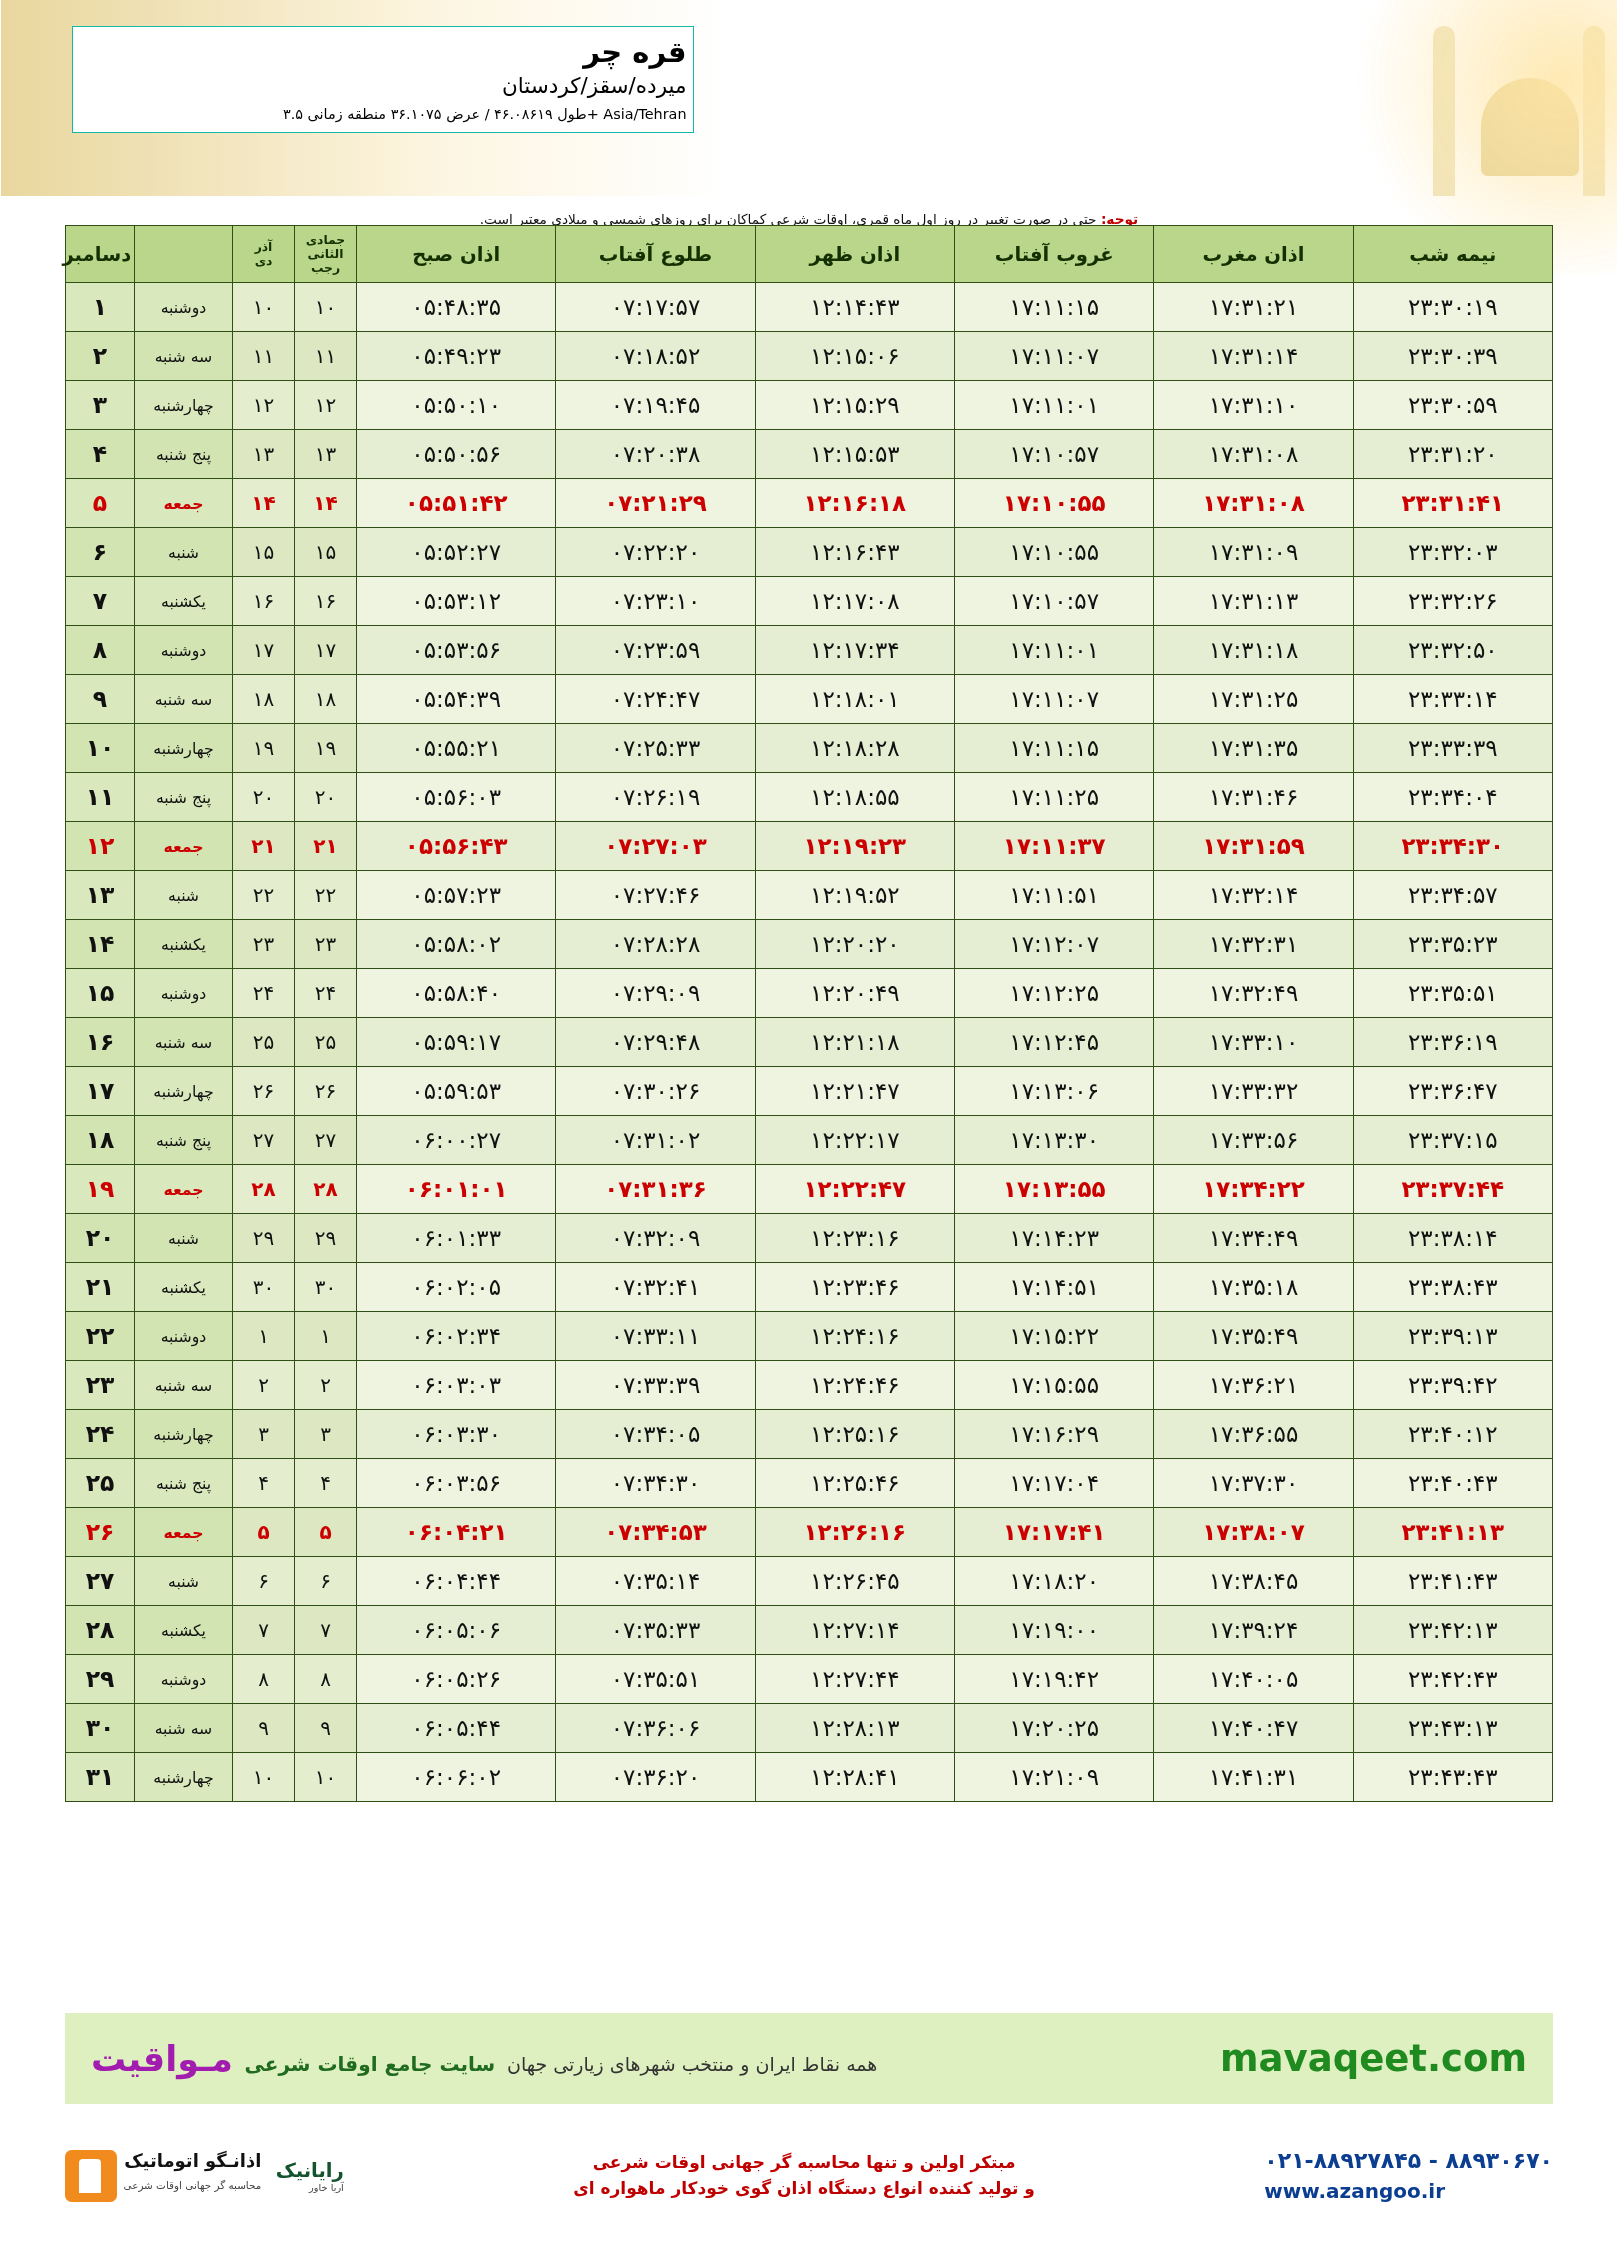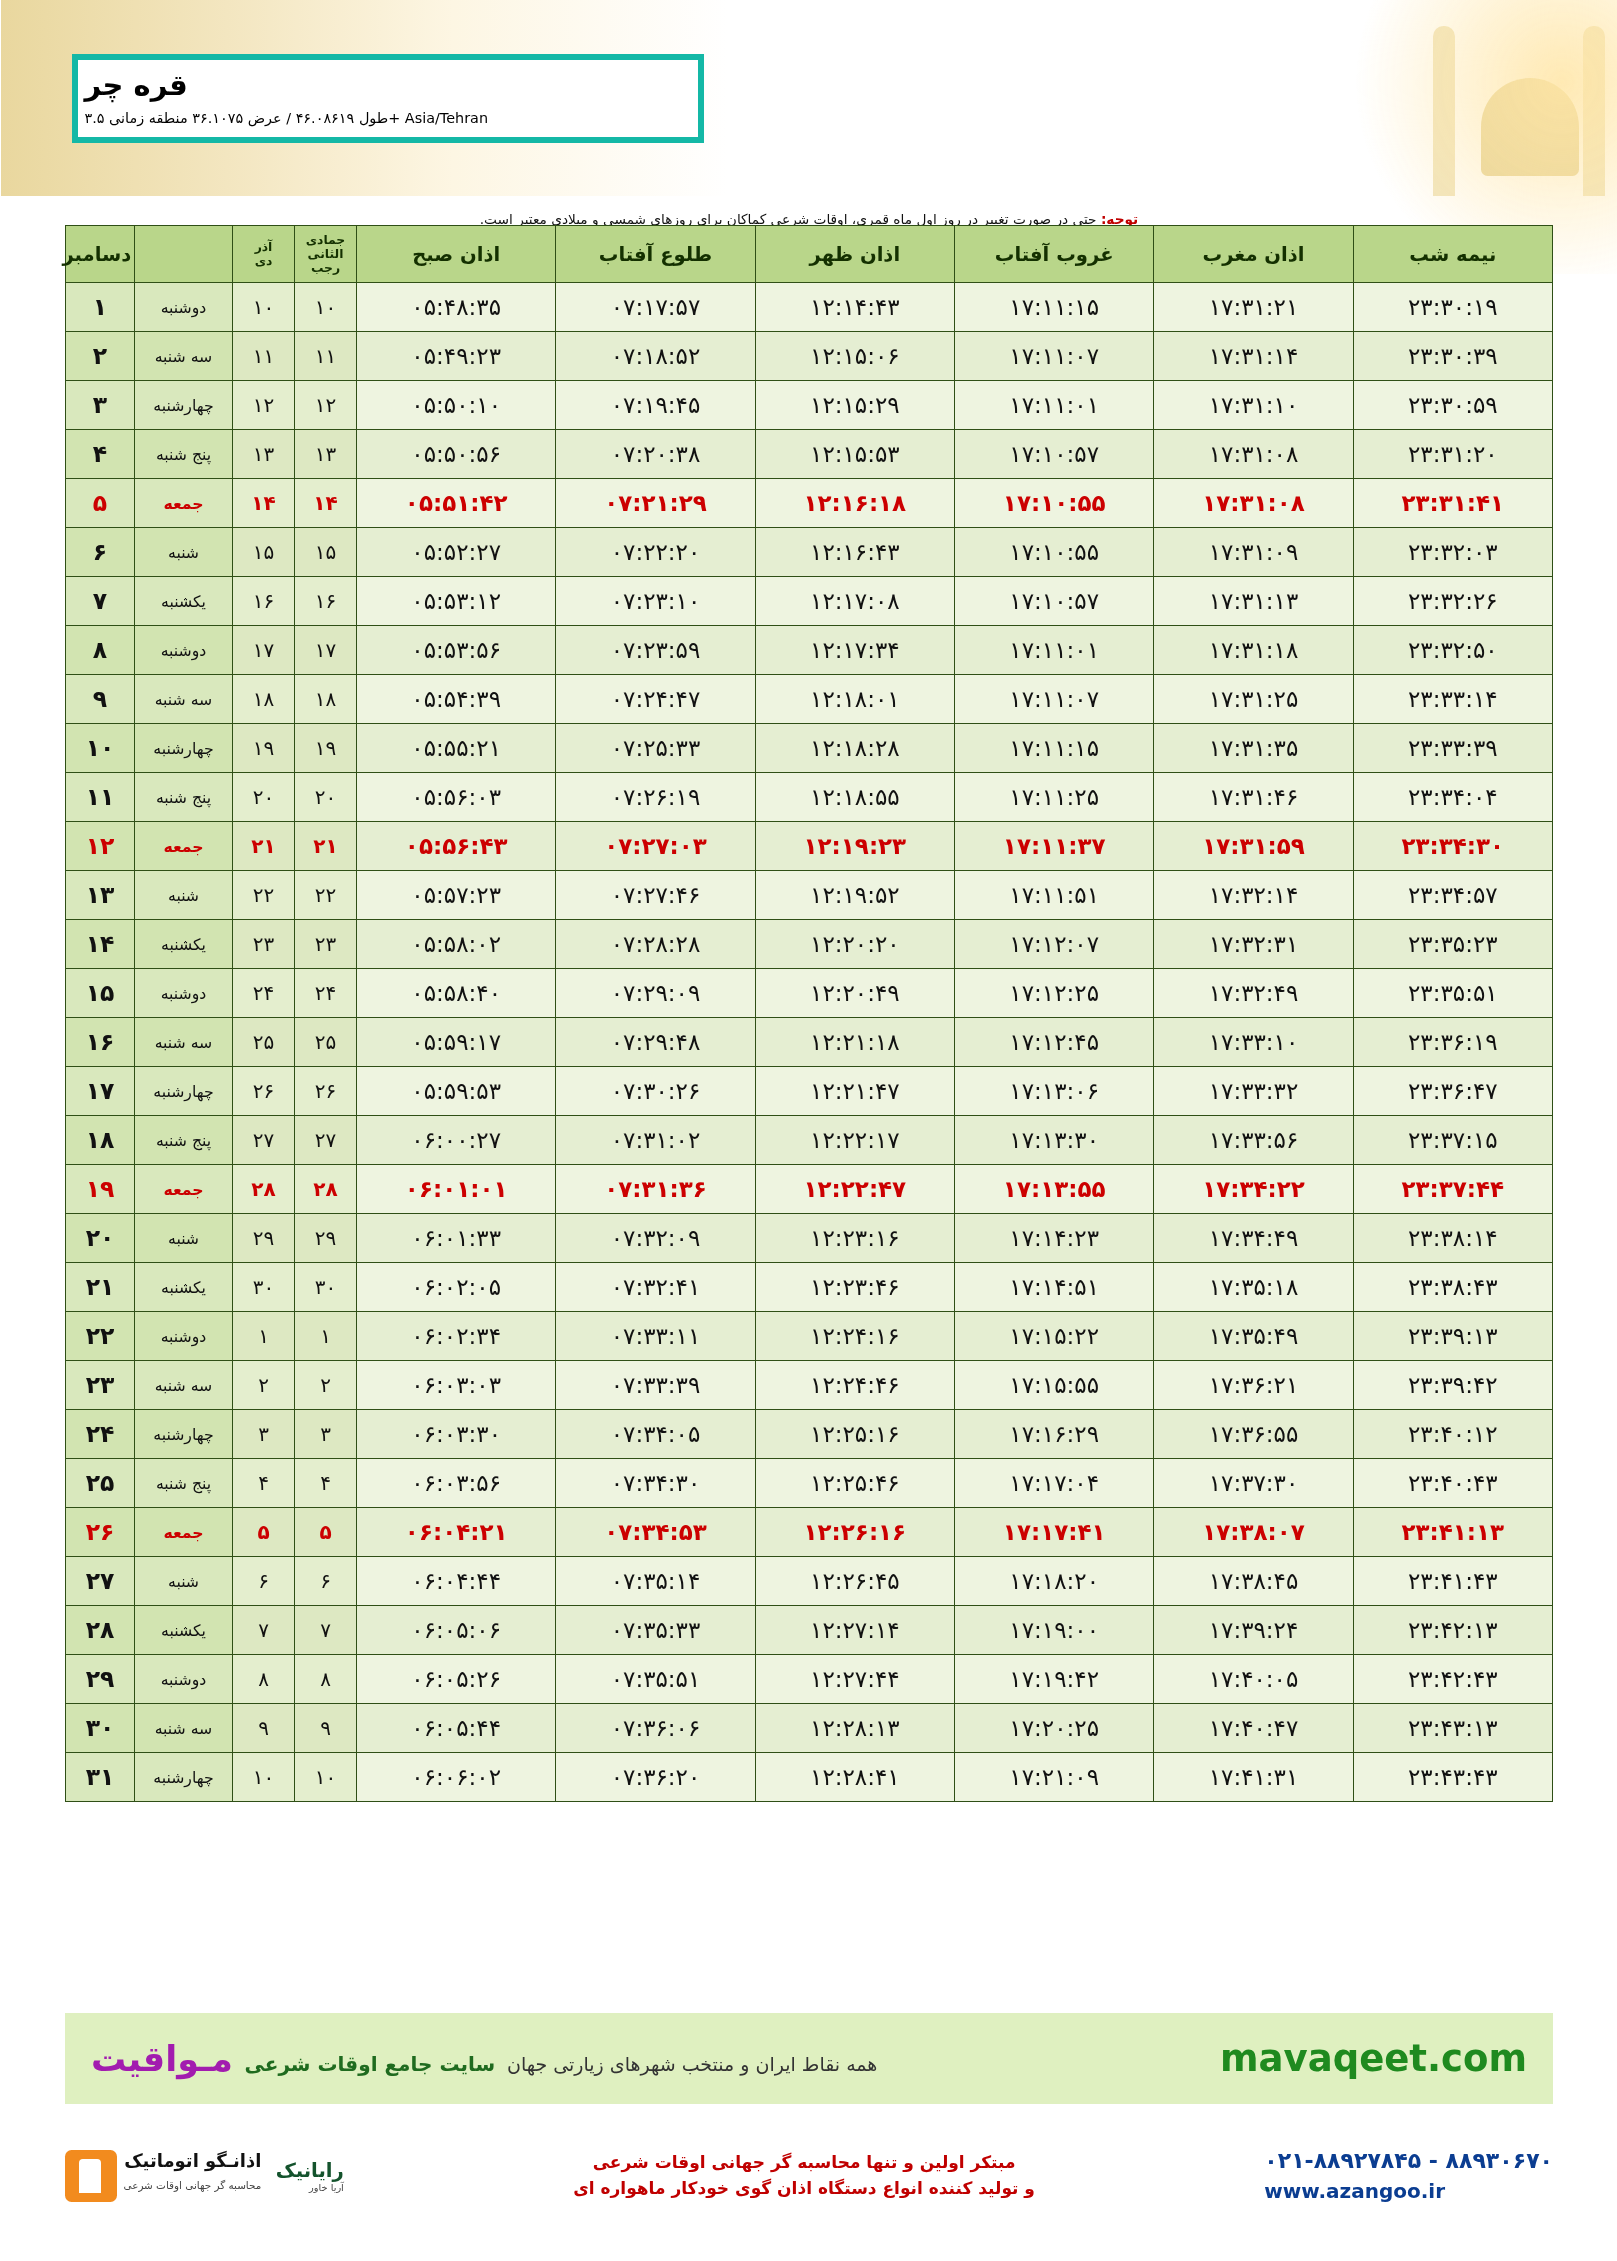--- a/index.html
+++ b/index.html
@@ -90,26 +90,26 @@
   }
   .title-years {
     font-size: 17.6px;
     font-weight: bold;
     color: #333333;
     margin-top: 7.8px;
   }
 
   .info-box {
     position: absolute;
-    top: 54px;
+    top: 26px;
     left: 72px;
     width: 607px;
-    border: 6px solid #14b8a6;
+    border: 1px solid #14b8a6;
     padding: 9px 6.5px 10.4px;
-    text-align: left;
+    text-align: right;
     background: #fff;
     z-index: 3;
   }
   .info-city {
     font-size: 29px;
     font-weight: bold;
     color: #000;
     line-height: 1.15;
   }
   .info-region {
@@ -322,20 +322,21 @@
     <div class="mosque">
       <div class="minaret1"></div>
       <div class="minaret2"></div>
       <div class="dome"></div>
       <div class="glow"></div>
     </div>
 
 
     <div class="info-box">
       <div class="info-city">قره چر</div>
+      <div class="info-region">میرده/سقز/کردستان</div>
       <div class="info-coords">طول ۴۶.۰۸۶۱۹ / عرض ۳۶.۱۰۷۵ منطقه زمانی ۳.۵+ Asia/Tehran</div>
     </div>
   </div>
 
   <div class="note-row">
     <span class="note-label">توجه:</span>
     <span>حتی در صورت تغییر در روز اول ماه قمری، اوقات شرعی کماکان برای روزهای شمسی و میلادی معتبر است.</span>
   </div>
 
   <div class="table-wrap">

